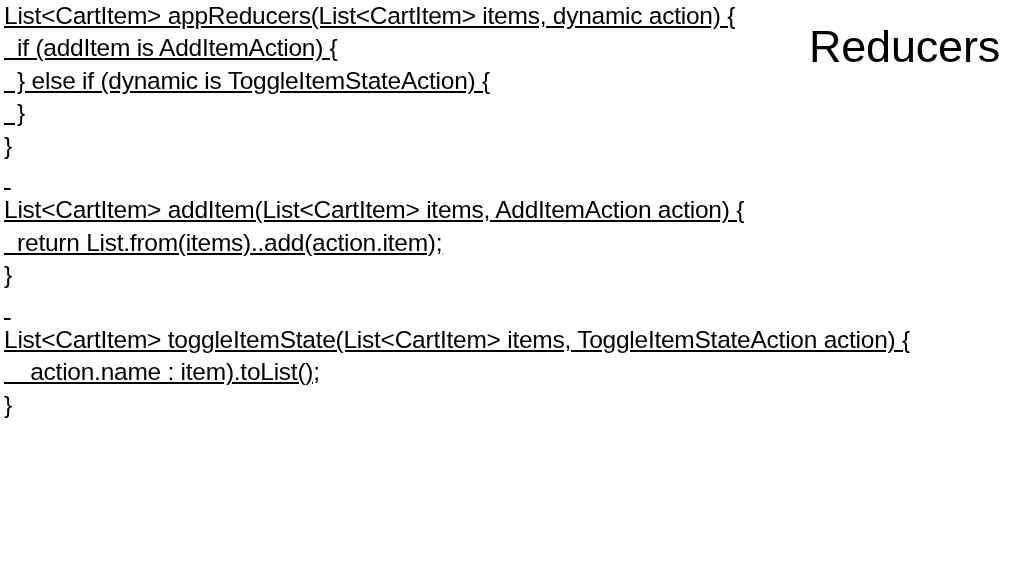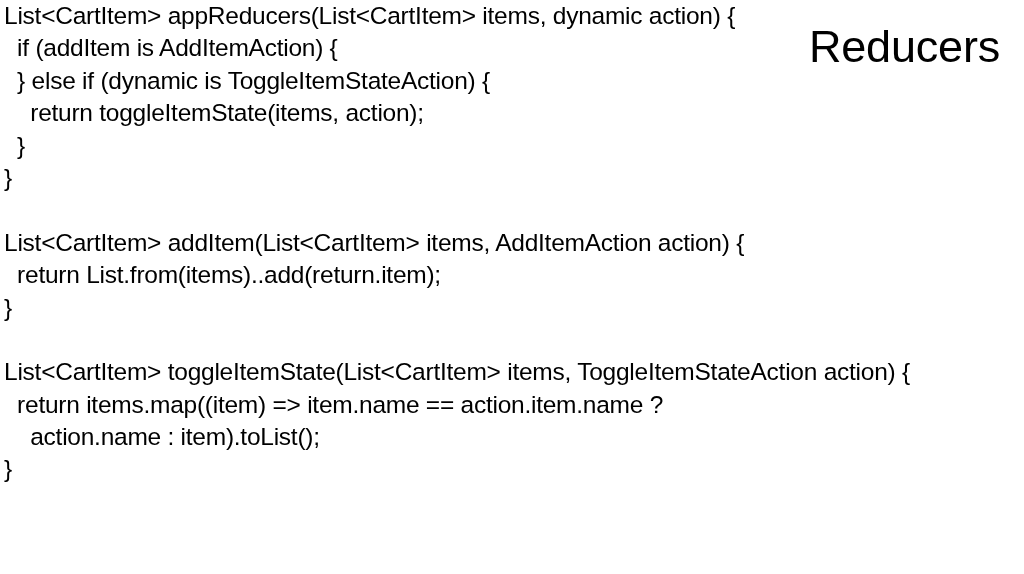--- a/index.html
+++ b/index.html
@@ -33,20 +33,21 @@
     color: #000000;
     letter-spacing: -0.2px;
     white-space: nowrap;
   }
   
   #code-block {
     position: absolute;
     left: 4px;
     top: 0px;
     width: 1010px;
+    text-decoration: underline;
   }
   .code-line {
     font-family: "Liberation Sans", sans-serif;
     font-size: 24.5px;
     line-height: 32.4px;
     color: #000000;
     white-space: pre;
     letter-spacing: -0.25px;
     height: 32.4px;
   }
@@ -58,27 +59,25 @@
 <body>
 
 <div id="slide">
 
   <div id="slide-title">Reducers</div>
 
   <div id="code-block">
       <div class="code-line">List&lt;CartItem&gt; appReducers(List&lt;CartItem&gt; items, dynamic action) {</div>
       <div class="code-line">  if (addItem is AddItemAction) {</div>
       <div class="code-line">  } else if (dynamic is ToggleItemStateAction) {</div>
-      <div class="code-line">    return toggleItemState(items, action);</div>
       <div class="code-line">  }</div>
       <div class="code-line">}</div>
       <div class="code-line blank">&nbsp;</div>
       <div class="code-line">List&lt;CartItem&gt; addItem(List&lt;CartItem&gt; items, AddItemAction action) {</div>
-      <div class="code-line">  return List.from(items)..add(return.item);</div>
+      <div class="code-line">  return List.from(items)..add(action.item);</div>
       <div class="code-line">}</div>
       <div class="code-line blank">&nbsp;</div>
       <div class="code-line">List&lt;CartItem&gt; toggleItemState(List&lt;CartItem&gt; items, ToggleItemStateAction action) {</div>
-      <div class="code-line">  return items.map((item) =&gt; item.name == action.item.name ?</div>
       <div class="code-line">    action.name : item).toList();</div>
       <div class="code-line">}</div>
     </div>
 
 </div>
 
 </body></html>

